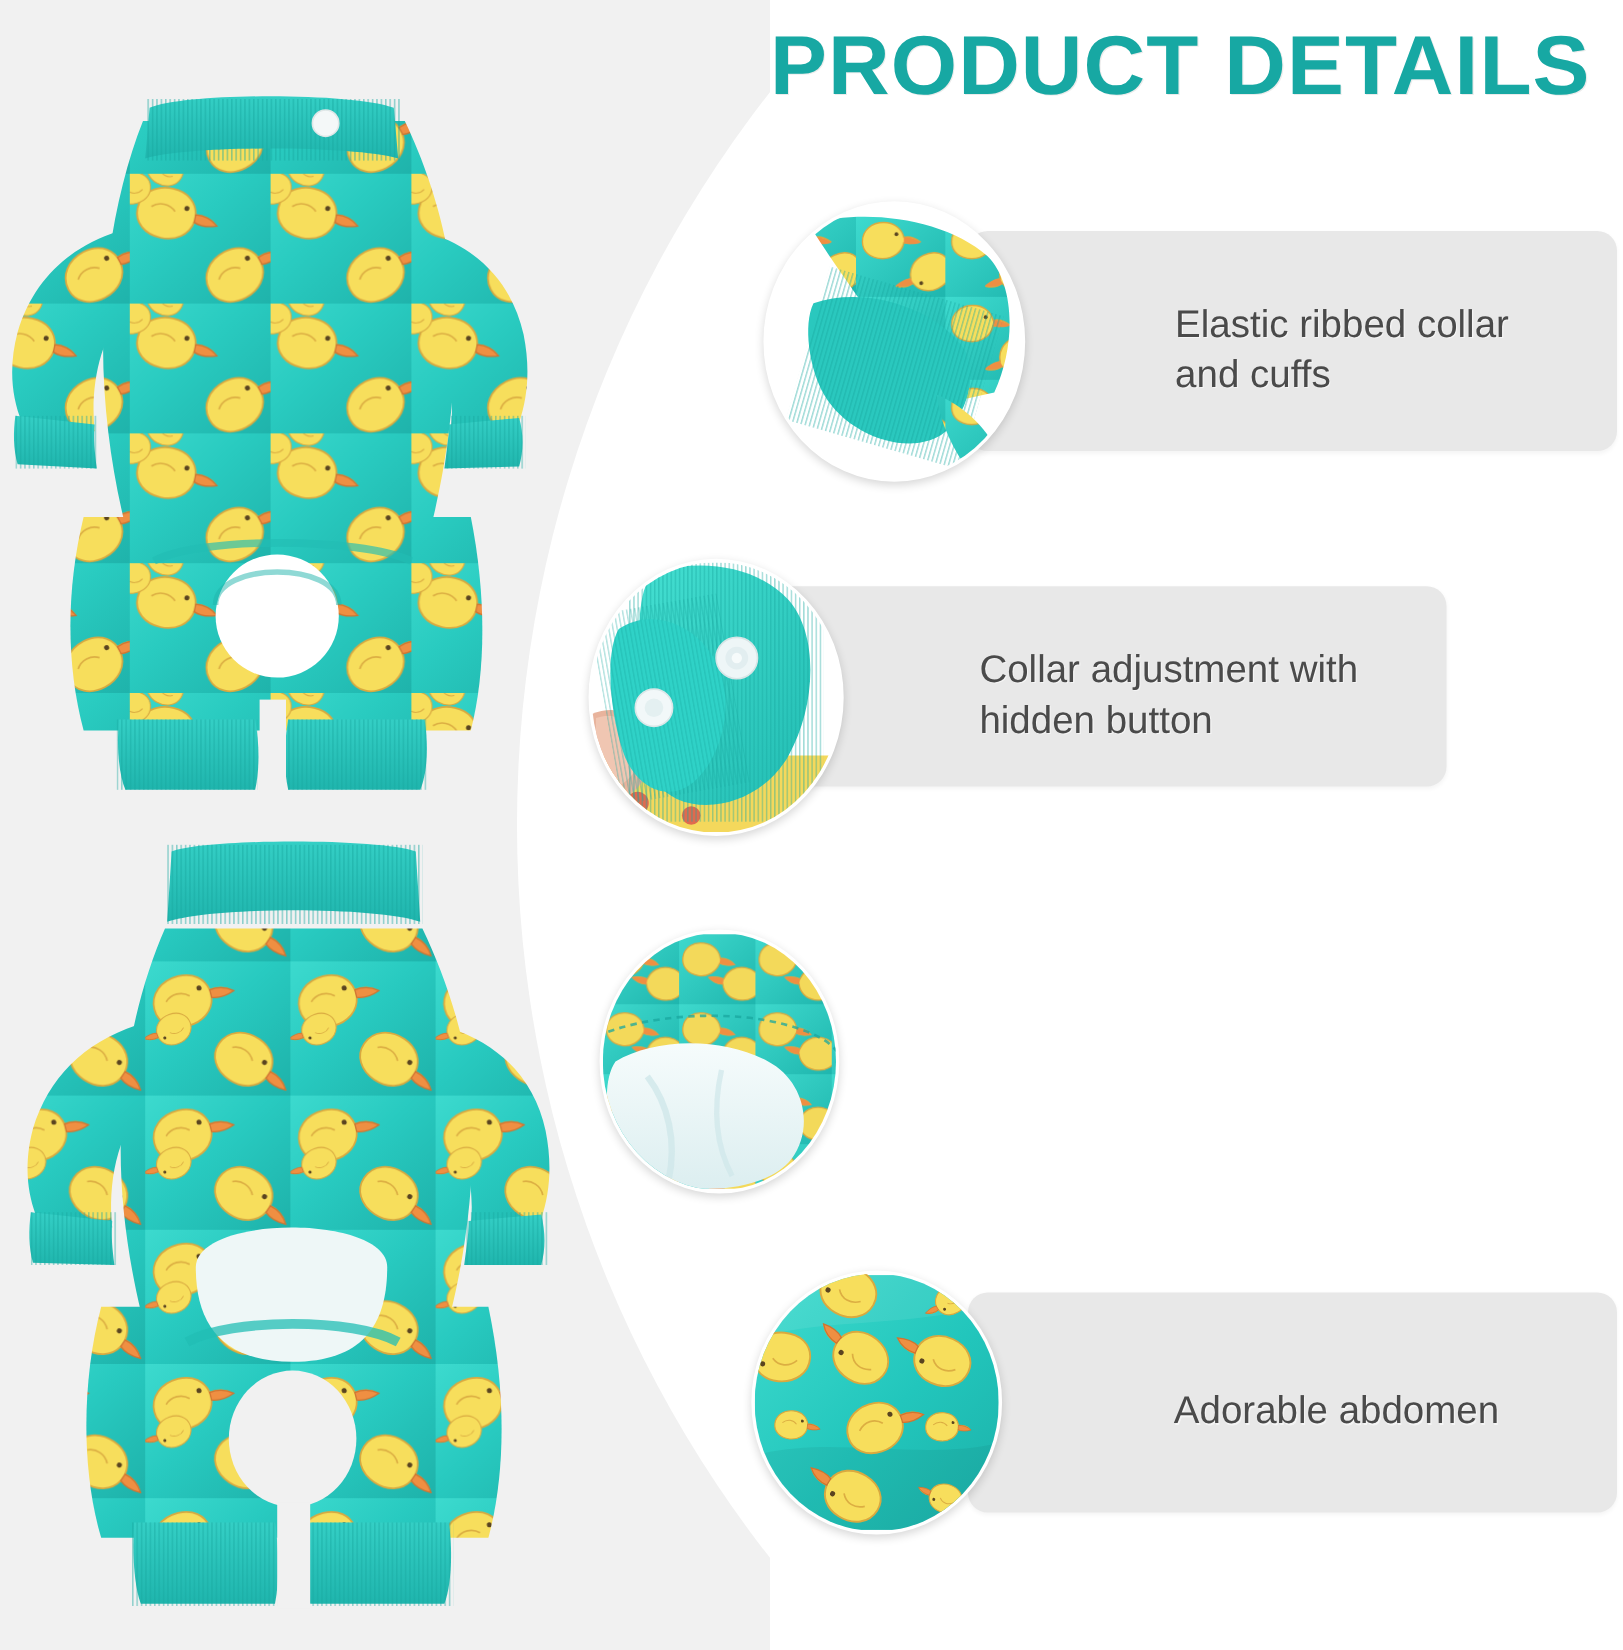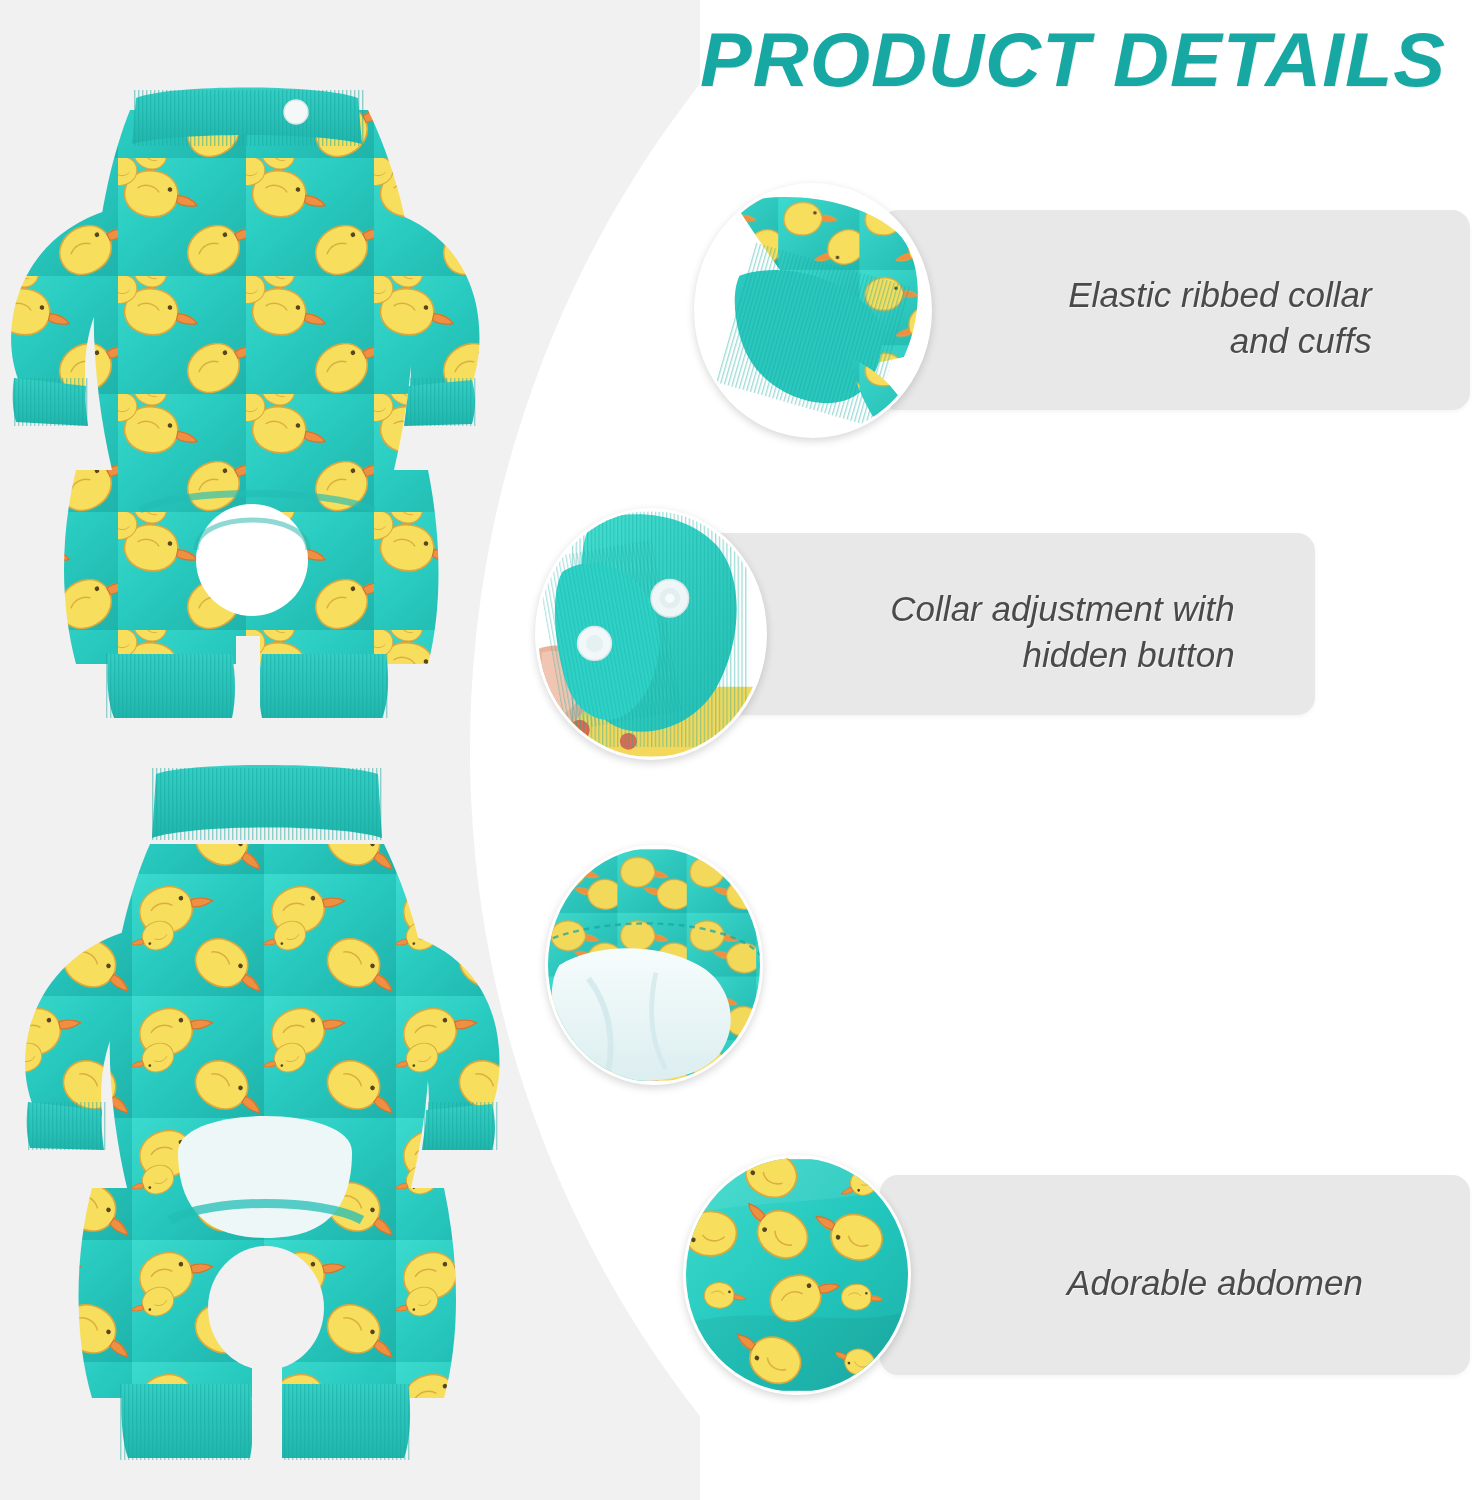--- a/index.html
+++ b/index.html
@@ -2,21 +2,21 @@
 <html><head>
 <meta charset="utf-8">
 <style>
   html,body{margin:0;padding:0;}
   body{
     width:1475px;height:1500px;
     background:#ffffff;
     font-family:"Liberation Sans", sans-serif;
     overflow:hidden;
   }
-  #root{position:relative;width:1475px;height:1500px;overflow:hidden;background:#ffffff;font-style:italic;}
+  #root{position:relative;width:1475px;height:1500px;overflow:hidden;background:#ffffff;}
 
   
   .left-bg{position:absolute;left:0;top:0;width:700px;height:1500px;background:#f1f1f1;}
   .arc{position:absolute;top:-330px;left:470px;width:2160px;height:2160px;border-radius:50%;
        background:#ffffff;}
 
   
   .title{
     position:absolute;left:700px;top:14px;width:770px;height:92px;
     color:#17a8a3;
@@ -29,21 +29,21 @@
   }
 
   
   .panel{
     position:absolute;background:#e8e8e8;border-radius:18px;
     box-shadow:0 2px 4px rgba(0,0,0,0.045);
     display:flex;align-items:center;justify-content:center;
     box-sizing:border-box;
   }
   .panel .cap{
-    color:#4a4a4a;font-size:35px;line-height:46px;text-align:right;
+    color:#4a4a4a;font-size:35px;line-height:46px;text-align:left;
     font-family:"Liberation Sans",sans-serif;
     white-space:pre-line;
     text-shadow:1px 1px 0 rgba(255,255,255,0.55);
     margin-top:16px;
   }
   #panel1{left:880px;top:210px;width:590px;height:200px;}
   #panel1 .cap{padding-left:90px;}
   #panel2{left:700px;top:533px;width:615px;height:182px;}
   #panel2 .cap{padding-left:110px;}
   #panel3{left:700px;top:828px;width:618px;height:208px;}

